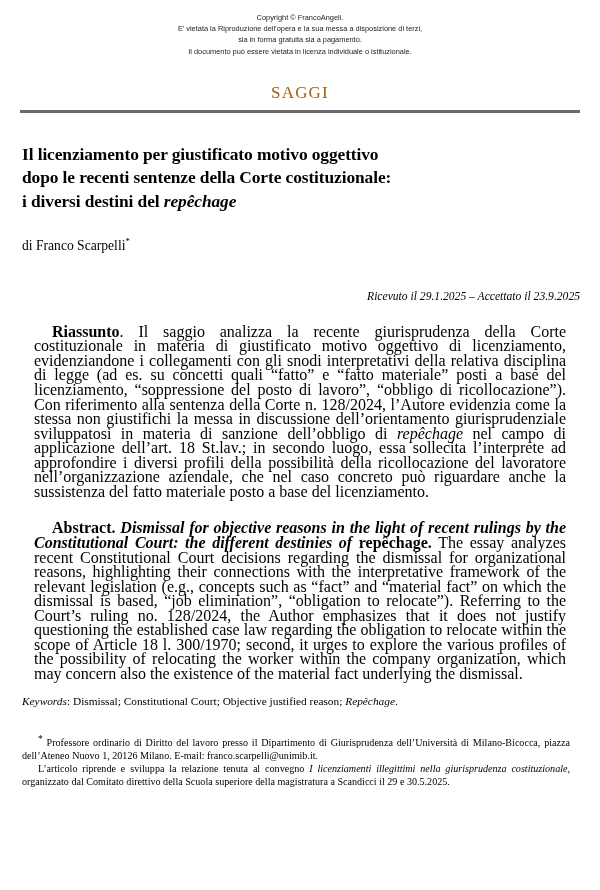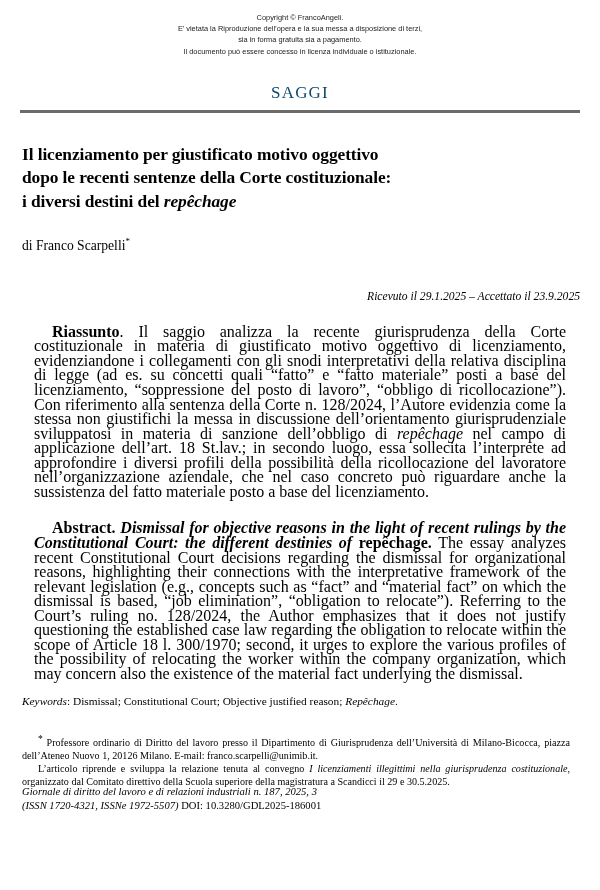--- a/index.html
+++ b/index.html
@@ -30,21 +30,21 @@
     color: #1a1a1a;
   }
   .copyright div { white-space: pre-wrap; }
 
   
   .saggi {
     margin-top: 26px;
     text-align: center;
     font-size: 17px;
     letter-spacing: 1.2px;
-    color: #0c4a6e;
+    color: #a16207;
   }
   .rule {
     margin: 7px 20px 0 20px;
     height: 3px;
     background: #6b6b6b;
   }
 
   
   .title {
     margin: 30px 22px 0 22px;
@@ -135,21 +135,21 @@
 </style>
 </head>
 <body>
 
 <div class="page">
 
   <div class="copyright">
     <div>Copyright © FrancoAngeli.</div>
     <div>E' vietata la Riproduzione dell’opera e la sua messa a disposizione di terzi,</div>
     <div>sia in forma gratuita sia a pagamento.</div>
-    <div>Il documento può essere concesso in licenza individuale o istituzionale.</div>
+    <div>Il documento può essere vietata in licenza individuale o istituzionale.</div>
   </div>
 
   <div class="saggi">SAGGI</div>
   <div class="rule"></div>
 
   <h1 class="title">
     <span>Il licenziamento per giustificato motivo oggettivo</span><br>
     <span>dopo le recenti sentenze della Corte costituzionale:</span><br>
     <span>i diversi destini del </span><i>repêchage</i>
   </h1>
@@ -175,18 +175,14 @@
 
   <div class="kw">
     <i>Keywords</i><span>: </span><span>Dismissal; Constitutional Court; Objective justified reason; </span><i>Repêchage</i><span>.</span>
   </div>
 
   <div class="footnote">
     <p><span class="star">*</span><span> Professore ordinario di Diritto del lavoro presso il Dipartimento di Giurisprudenza dell’Università di Milano-Bicocca, piazza dell’Ateneo Nuovo 1, 20126 Milano. E-mail: franco.scarpelli@unimib.it.</span></p>
     <p><span>L’articolo riprende e sviluppa la relazione tenuta al convegno </span><i>I licenziamenti illegittimi nella giurisprudenza costituzionale</i><span>, organizzato dal Comitato direttivo della Scuola superiore della magistratura a Scandicci il 29 e 30.5.2025.</span></p>
   </div>
 
-  <div class="footer">
-    <div class="line1">Giornale di diritto del lavoro e di relazioni industriali n. 187, 2025, 3</div>
-    <div><i>(ISSN 1720-4321, ISSNe 1972-5507)</i><span> DOI: 10.3280/GDL2025-186001</span></div>
-  </div>
 
 </div>
 
 </body></html>

